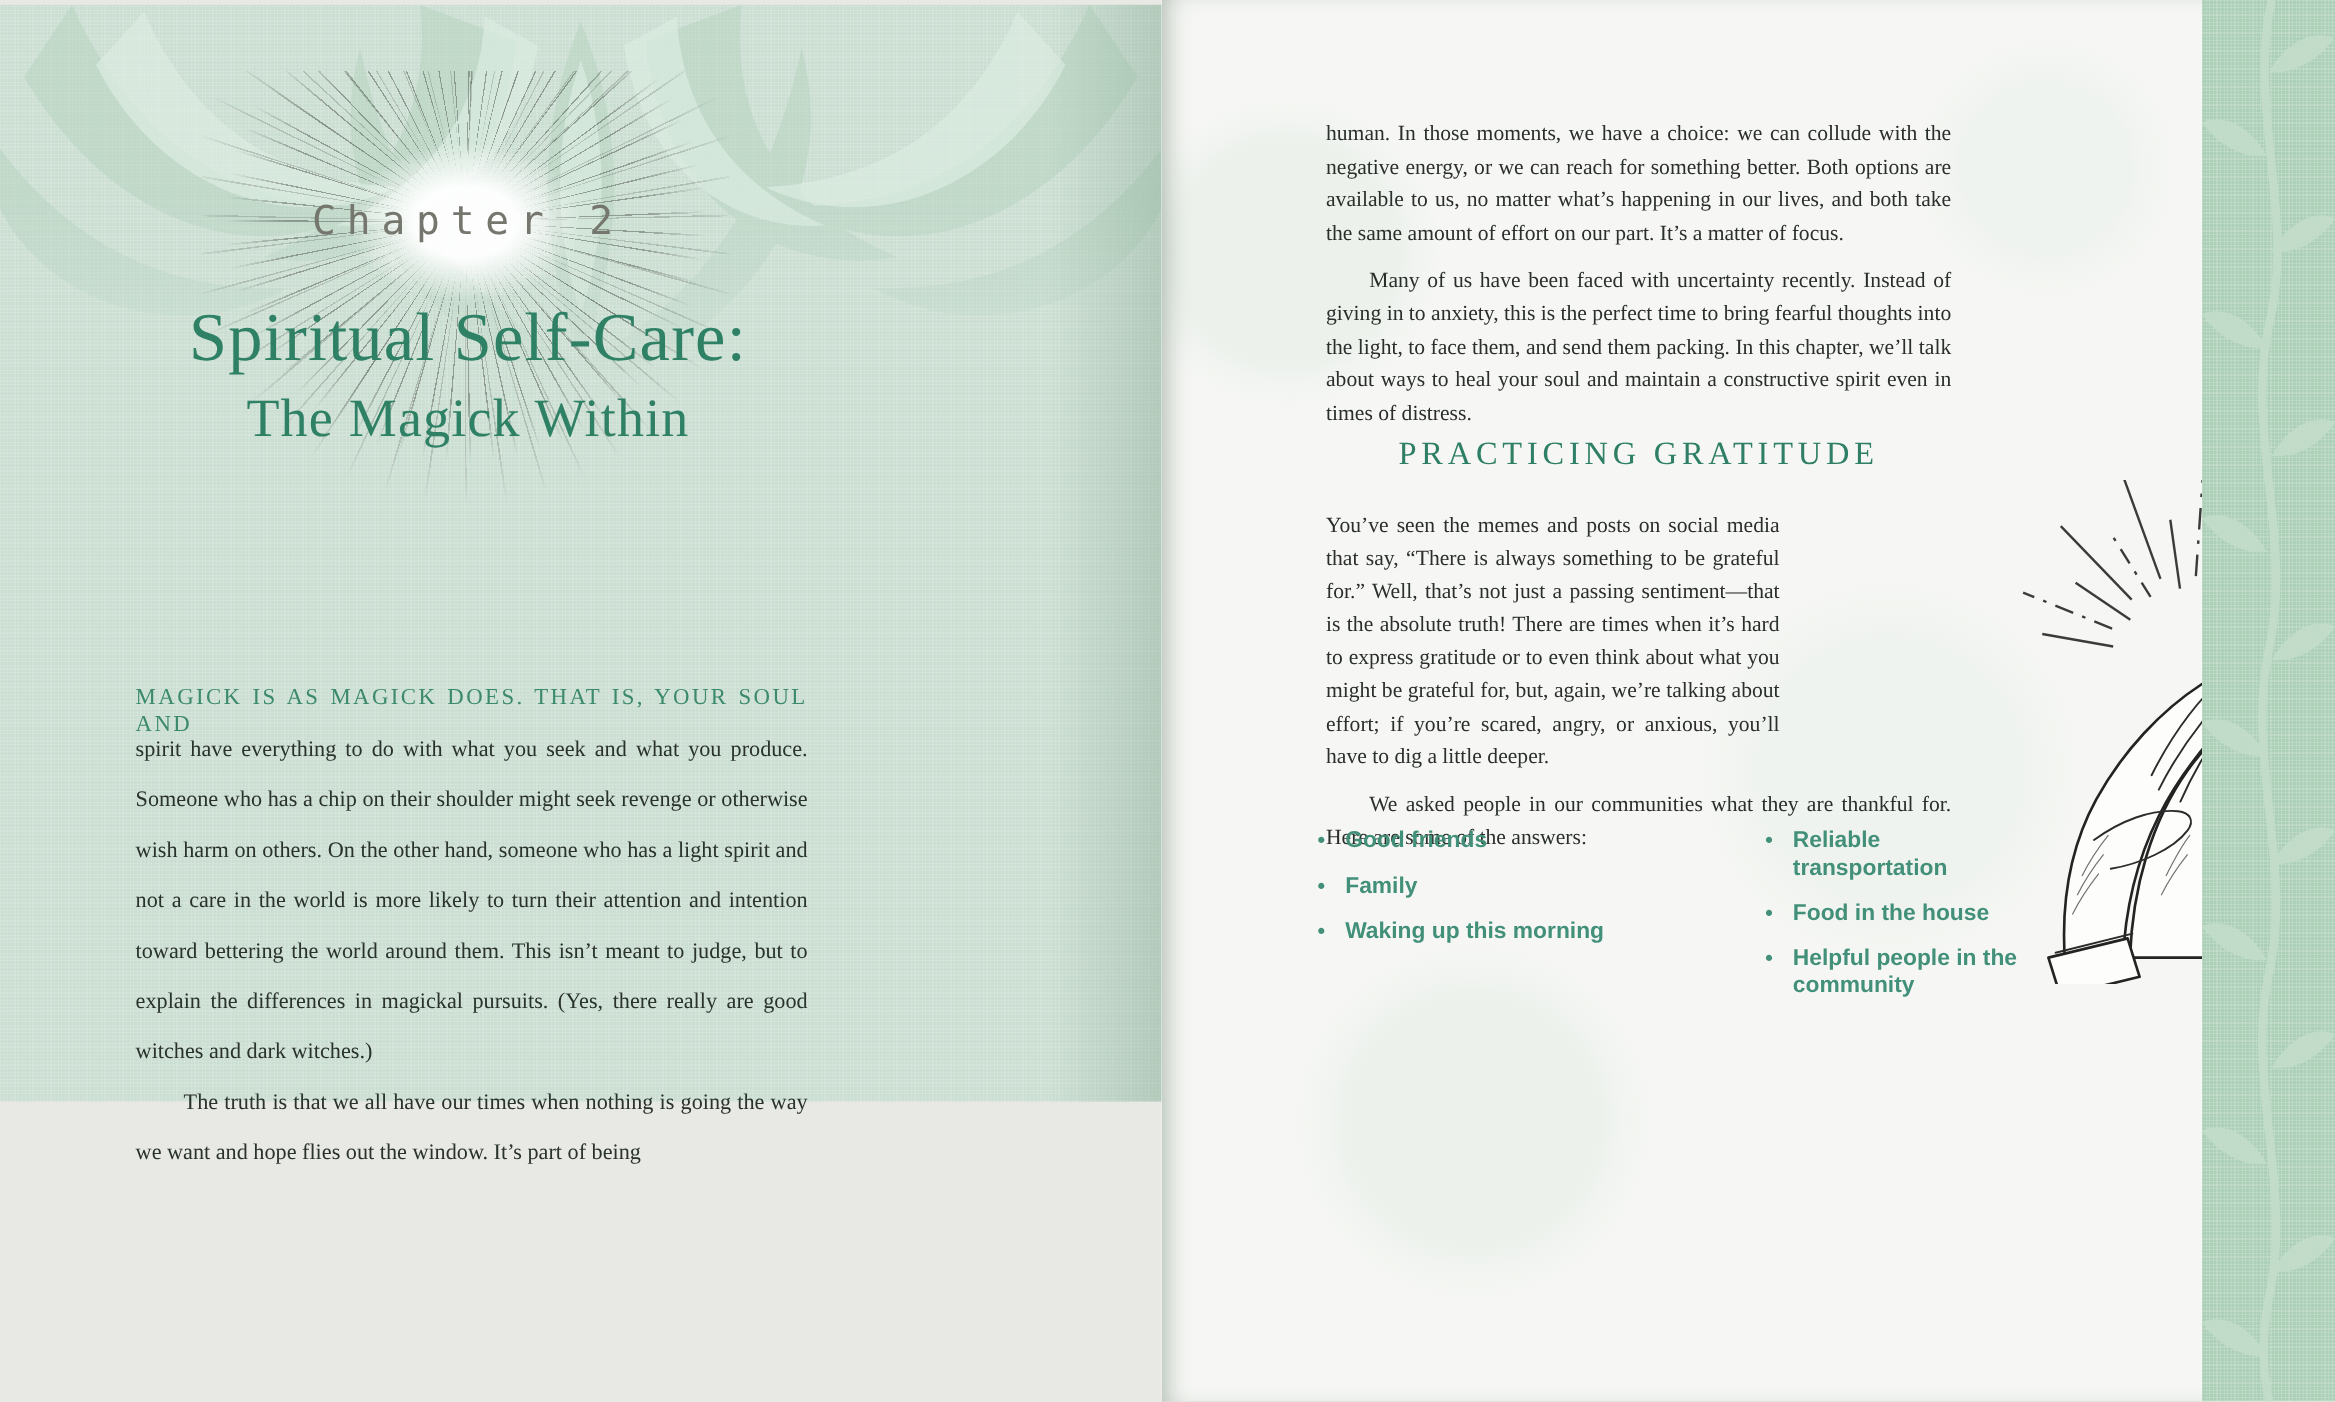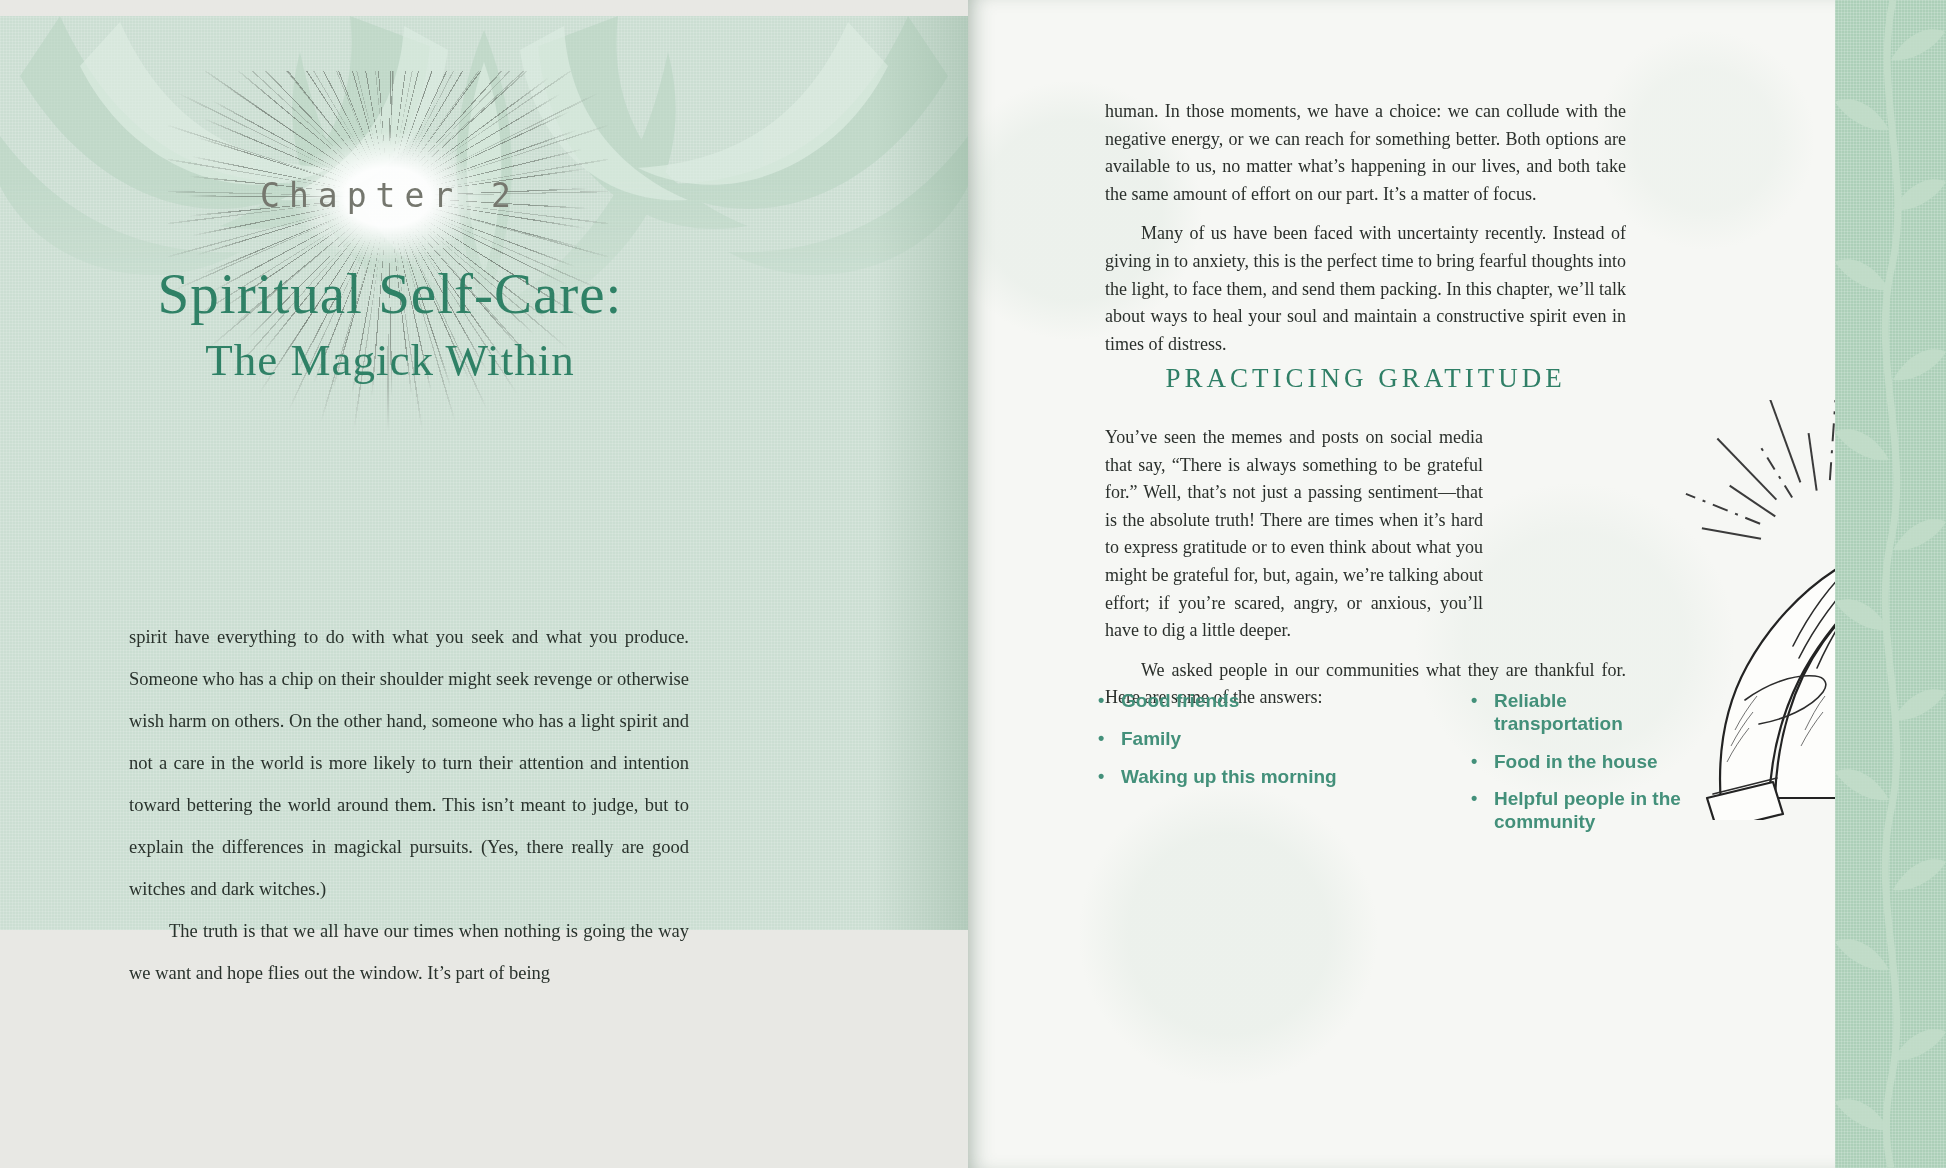--- a/index.html
+++ b/index.html
@@ -2,21 +2,21 @@
 <html><head>
 <meta charset="utf-8">
 <style>
   html,body{margin:0;padding:0;background:#e8e8e4;}
   #stage{
     position:relative;width:1946px;height:1168px;overflow:hidden;
     font-family:"Liberation Serif",serif;
   }
   
   .left-page{
-    position:absolute;left:0;top:16px;width:968px;height:914px;
+    position:absolute;left:0;top:4px;width:968px;height:914px;
     background:
       repeating-linear-gradient(0deg, rgba(255,255,255,.13) 0 1px, transparent 1px 3px),
       repeating-linear-gradient(90deg, rgba(255,255,255,.13) 0 1px, transparent 1px 3px),
       #cbded2;
   }
   .left-page .gutter-shade{
     position:absolute;right:0;top:0;width:95px;height:100%;
     background:linear-gradient(to right, rgba(134,168,146,0), rgba(134,168,146,.38));
   }
   .damask{
@@ -54,21 +54,21 @@
     position:absolute;left:40px;top:322px;width:700px;text-align:center;
     font-size:45px;color:#2f8166;letter-spacing:1px;line-height:1;
   }
   .lead-in{
     position:absolute;left:113px;top:567px;width:560px;
     font-size:19px;letter-spacing:2px;color:#3c8a6c;
     text-align:justify;text-align-last:justify;
   }
   .lp-body{
     position:absolute;left:113px;top:600px;width:560px;
-    font-size:18.5px;line-height:42px;color:#29322c;text-align:justify;margin-left:16px;
+    font-size:18.5px;line-height:42px;color:#29322c;text-align:justify;
   }
   .lp-body p{margin:0;}
   .lp-body p.indent{text-indent:40px;}
   .page-number-left{
     position:absolute;left:0;top:1072px;width:968px;text-align:center;
     font-size:16px;letter-spacing:5px;color:#3e463f;
   }
   
   .right-page{
     position:absolute;left:968px;top:0;width:867px;height:1168px;
@@ -145,20 +145,21 @@
 
     <div class="burst">
       <div class="glow"></div>
     </div>
 
     <div class="chapter-label">Chapter 2</div>
 
     <h1 class="page-title" style="margin:0;font-weight:normal;">Spiritual Self-Care:</h1>
     <h2 class="page-subtitle" style="margin:0;font-weight:normal;">The Magick Within</h2>
 
+    <div class="lead-in">MAGICK IS AS MAGICK DOES. THAT IS, YOUR SOUL AND</div>
 
     <div class="lp-body">
       <p>spirit have everything to do with what you seek and what you produce. Someone who has a chip on their shoulder might seek revenge or otherwise wish harm on others. On the other hand, someone who has a light spirit and not a care in the world is more likely to turn their attention and intention toward bettering the world around them. This isn’t meant to judge, but to explain the differences in magickal pursuits. (Yes, there really are good witches and dark witches.)</p>
       <p class="indent">The truth is that we all have our times when nothing is going the way we want and hope flies out the window. It’s part of being</p>
     </div>
 
 
     <div class="gutter-shade"></div>
   </div>
 

